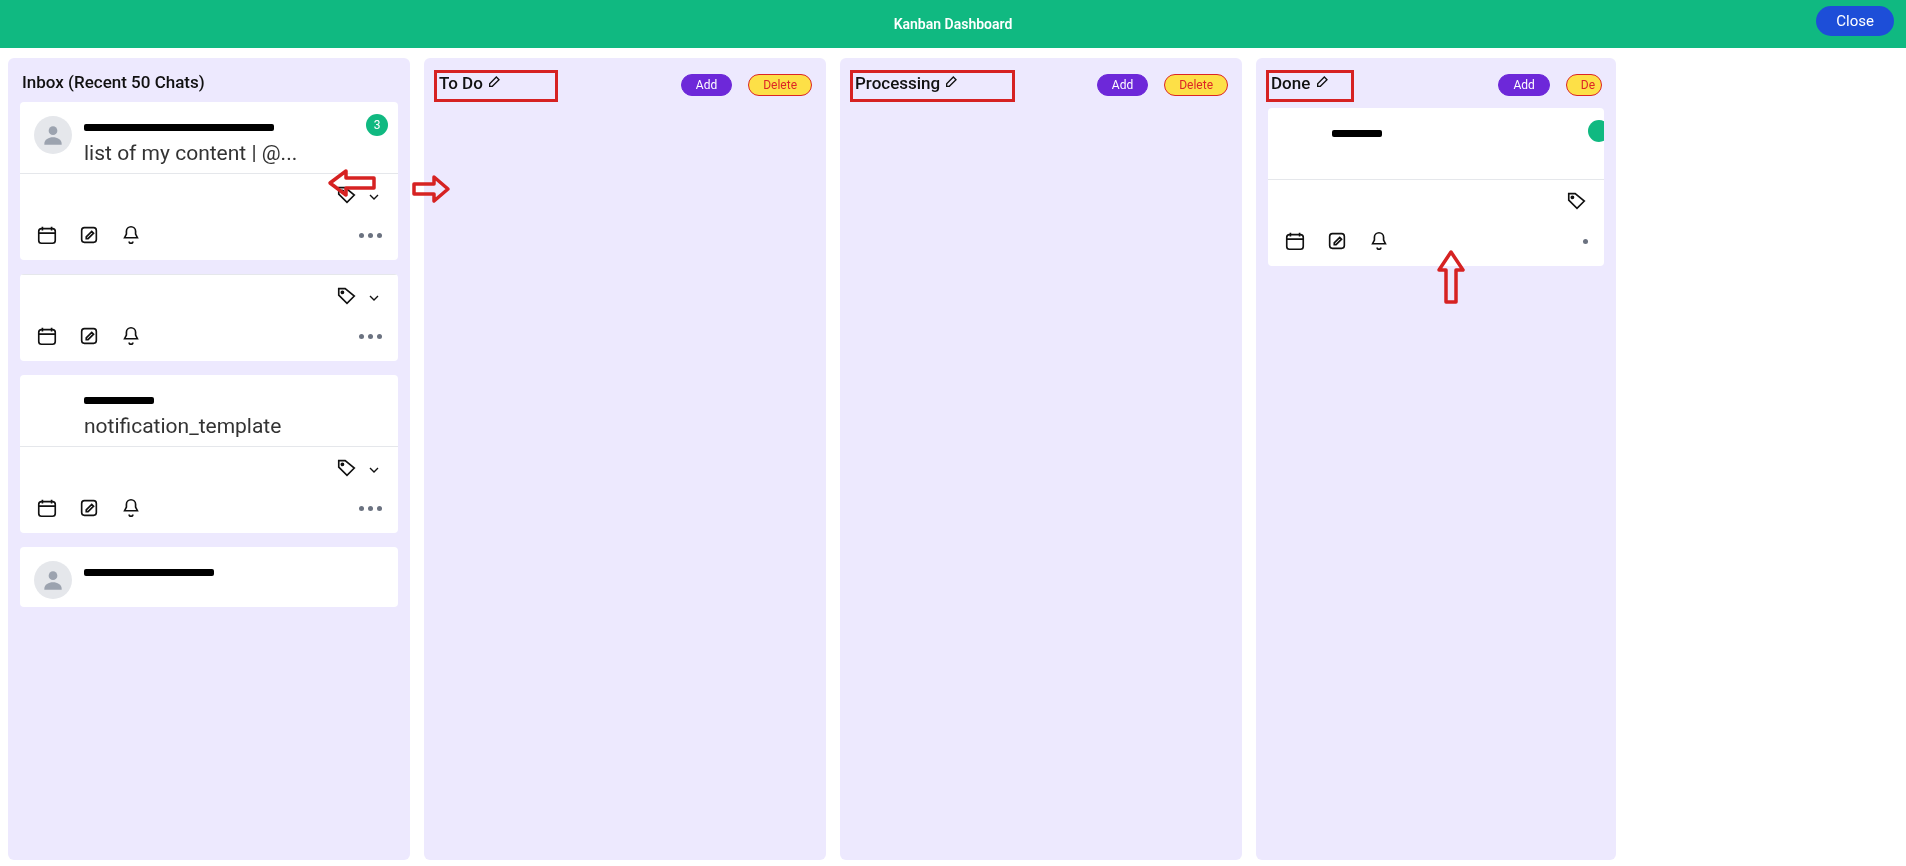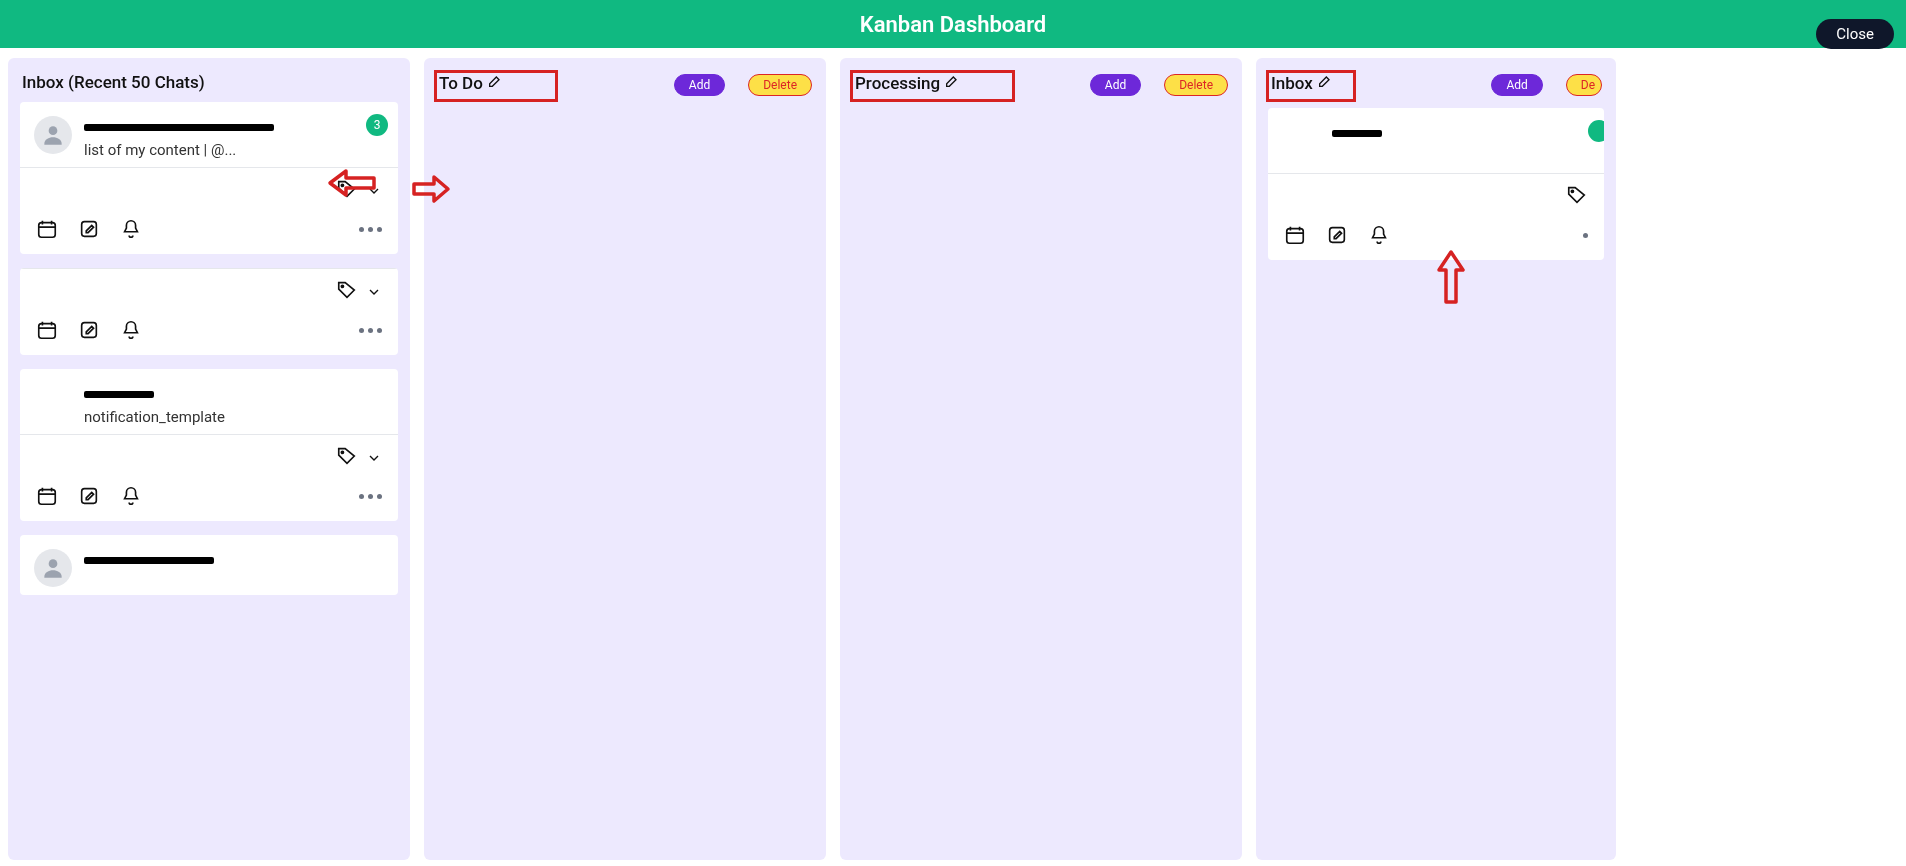--- a/index.html
+++ b/index.html
@@ -9,28 +9,28 @@
   .header {
     height: 48px;
     background: #10b981;
     display: flex;
     align-items: center;
     justify-content: center;
     position: relative;
   }
   .header-title {
     color: #fff;
-    font-size: 22px;
+    font-size: 14px;
     font-weight: 600;
   }
   .close-btn {
     position: absolute;
     right: 12px;
-    top: 19px;
-    background: #0f172a;
+    top: 6px;
+    background: #1d4ed8;
     color: #fff;
     border: none;
     border-radius: 18px;
     padding: 6px 20px;
     font-size: 15px;
     cursor: pointer;
   }
 
   .board {
     display: flex;
@@ -61,21 +61,21 @@
   .col-title {
     font-size: 17px;
     font-weight: 500;
     color: #111;
     display: inline-flex;
     align-items: center;
     gap: 6px;
   }
   .edit-icon { display: inline-flex; }
 
-  .col-btns { display: flex; gap: 23px; align-items: center; }
+  .col-btns { display: flex; gap: 16px; align-items: center; }
   .pill-btn {
     border-radius: 14px;
     font-size: 12px;
     padding: 3px 14px;
     cursor: pointer;
     border: 1.5px solid transparent;
     line-height: 1.2;
   }
   .pill-add { background: #6d28d9; color: #fff; border-color: #6d28d9; }
   .pill-delete { background: #fde047; color: #dc2626; border-color: #dc2626; }
@@ -115,21 +115,21 @@
     display: flex; align-items: center; justify-content: center;
     flex-shrink: 0;
   }
   .avatar svg { width: 26px; height: 26px; fill: #9ca3af; }
   .name-redacted {
     display:inline-block;
     border-bottom: 7px solid #000;
     border-radius:2px;
   }
   .msg-text {
-    font-size: 15px;
+    font-size: 21px;
     color: #333;
     margin-top: 6px;
   }
   .badge {
     position: absolute;
     right: 10px; top: 12px;
     width: 22px; height: 22px;
     border-radius: 50%;
     background: #10b981;
     color: #fff;
@@ -381,21 +381,21 @@
         <button class="pill-btn pill-delete">Delete</button>
       </span>
     </div>
     <div class="list-area"></div>
   </div>
 
   <div class="column" style="flex:0 0 360px;">
     <div class="col-header">
       <span class="col-title">
         <span class="redbox" style="padding-right:20px;">
-          <span>Inbox</span>
+          <span>Done</span>
           <span class="edit-icon">
               <svg width="16" height="16" viewBox="0 0 24 24" fill="none" stroke="#111" stroke-width="2">
                 <path d="M4 20h4l10-10-4-4L4 16v4z"></path>
               </svg>
             </span>
         </span>
       </span>
       <span class="col-btns">
         <button class="pill-btn pill-add">Add</button>
         <button class="pill-btn pill-delete" style="padding-right:6px">De</button>

